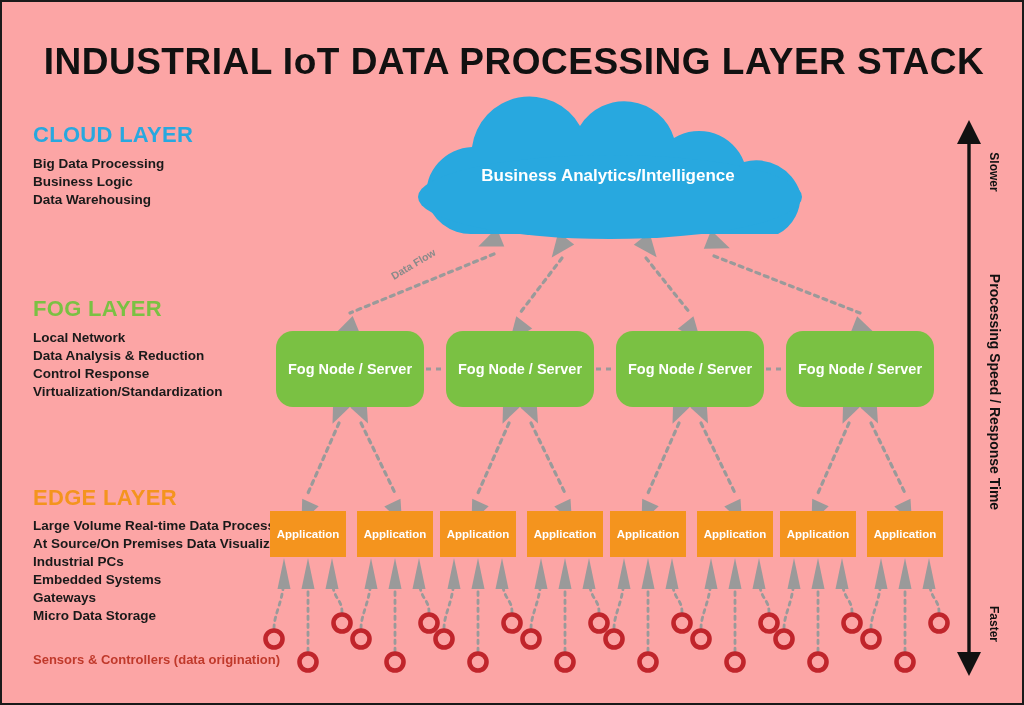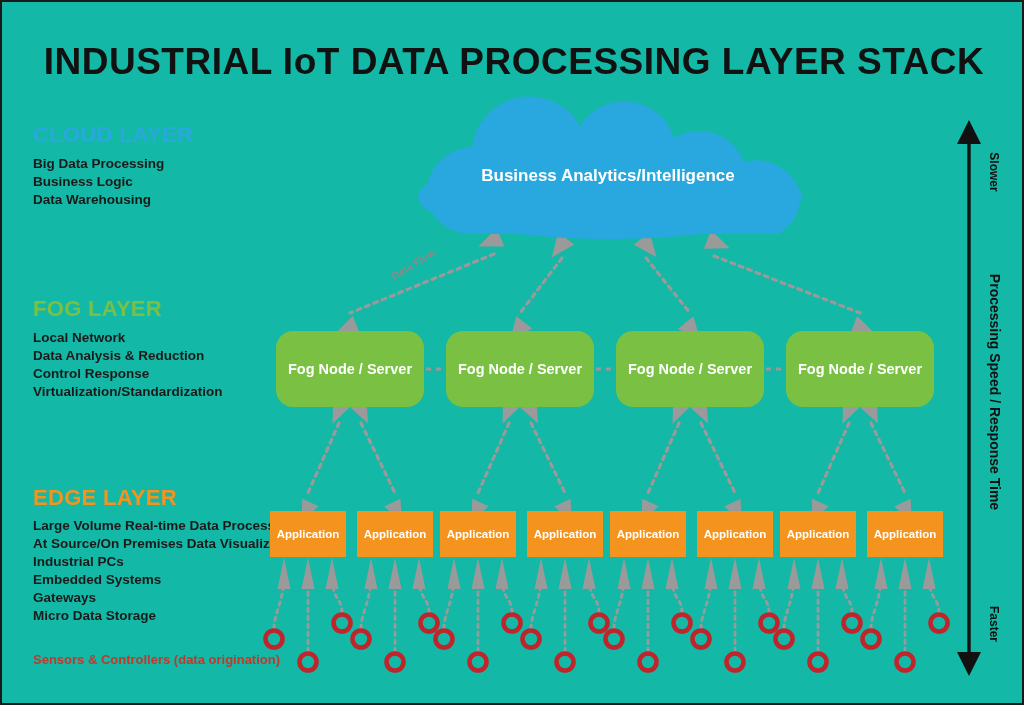--- a/index.html
+++ b/index.html
@@ -7,21 +7,21 @@
     padding: 0;
     background: #ffffff;
   }
   body {
     font-family: "Liberation Sans", sans-serif;
   }
   #page {
     position: relative;
     width: 1024px;
     height: 705px;
-    background: #14b8a6;
+    background: #fca5a5;
     box-sizing: border-box;
     border: 2px solid #1a1a1a;
     overflow: hidden;
   }
   #diagram-svg {
     position: absolute;
     left: 0;
     top: 0;
     width: 1024px;
     height: 705px;

